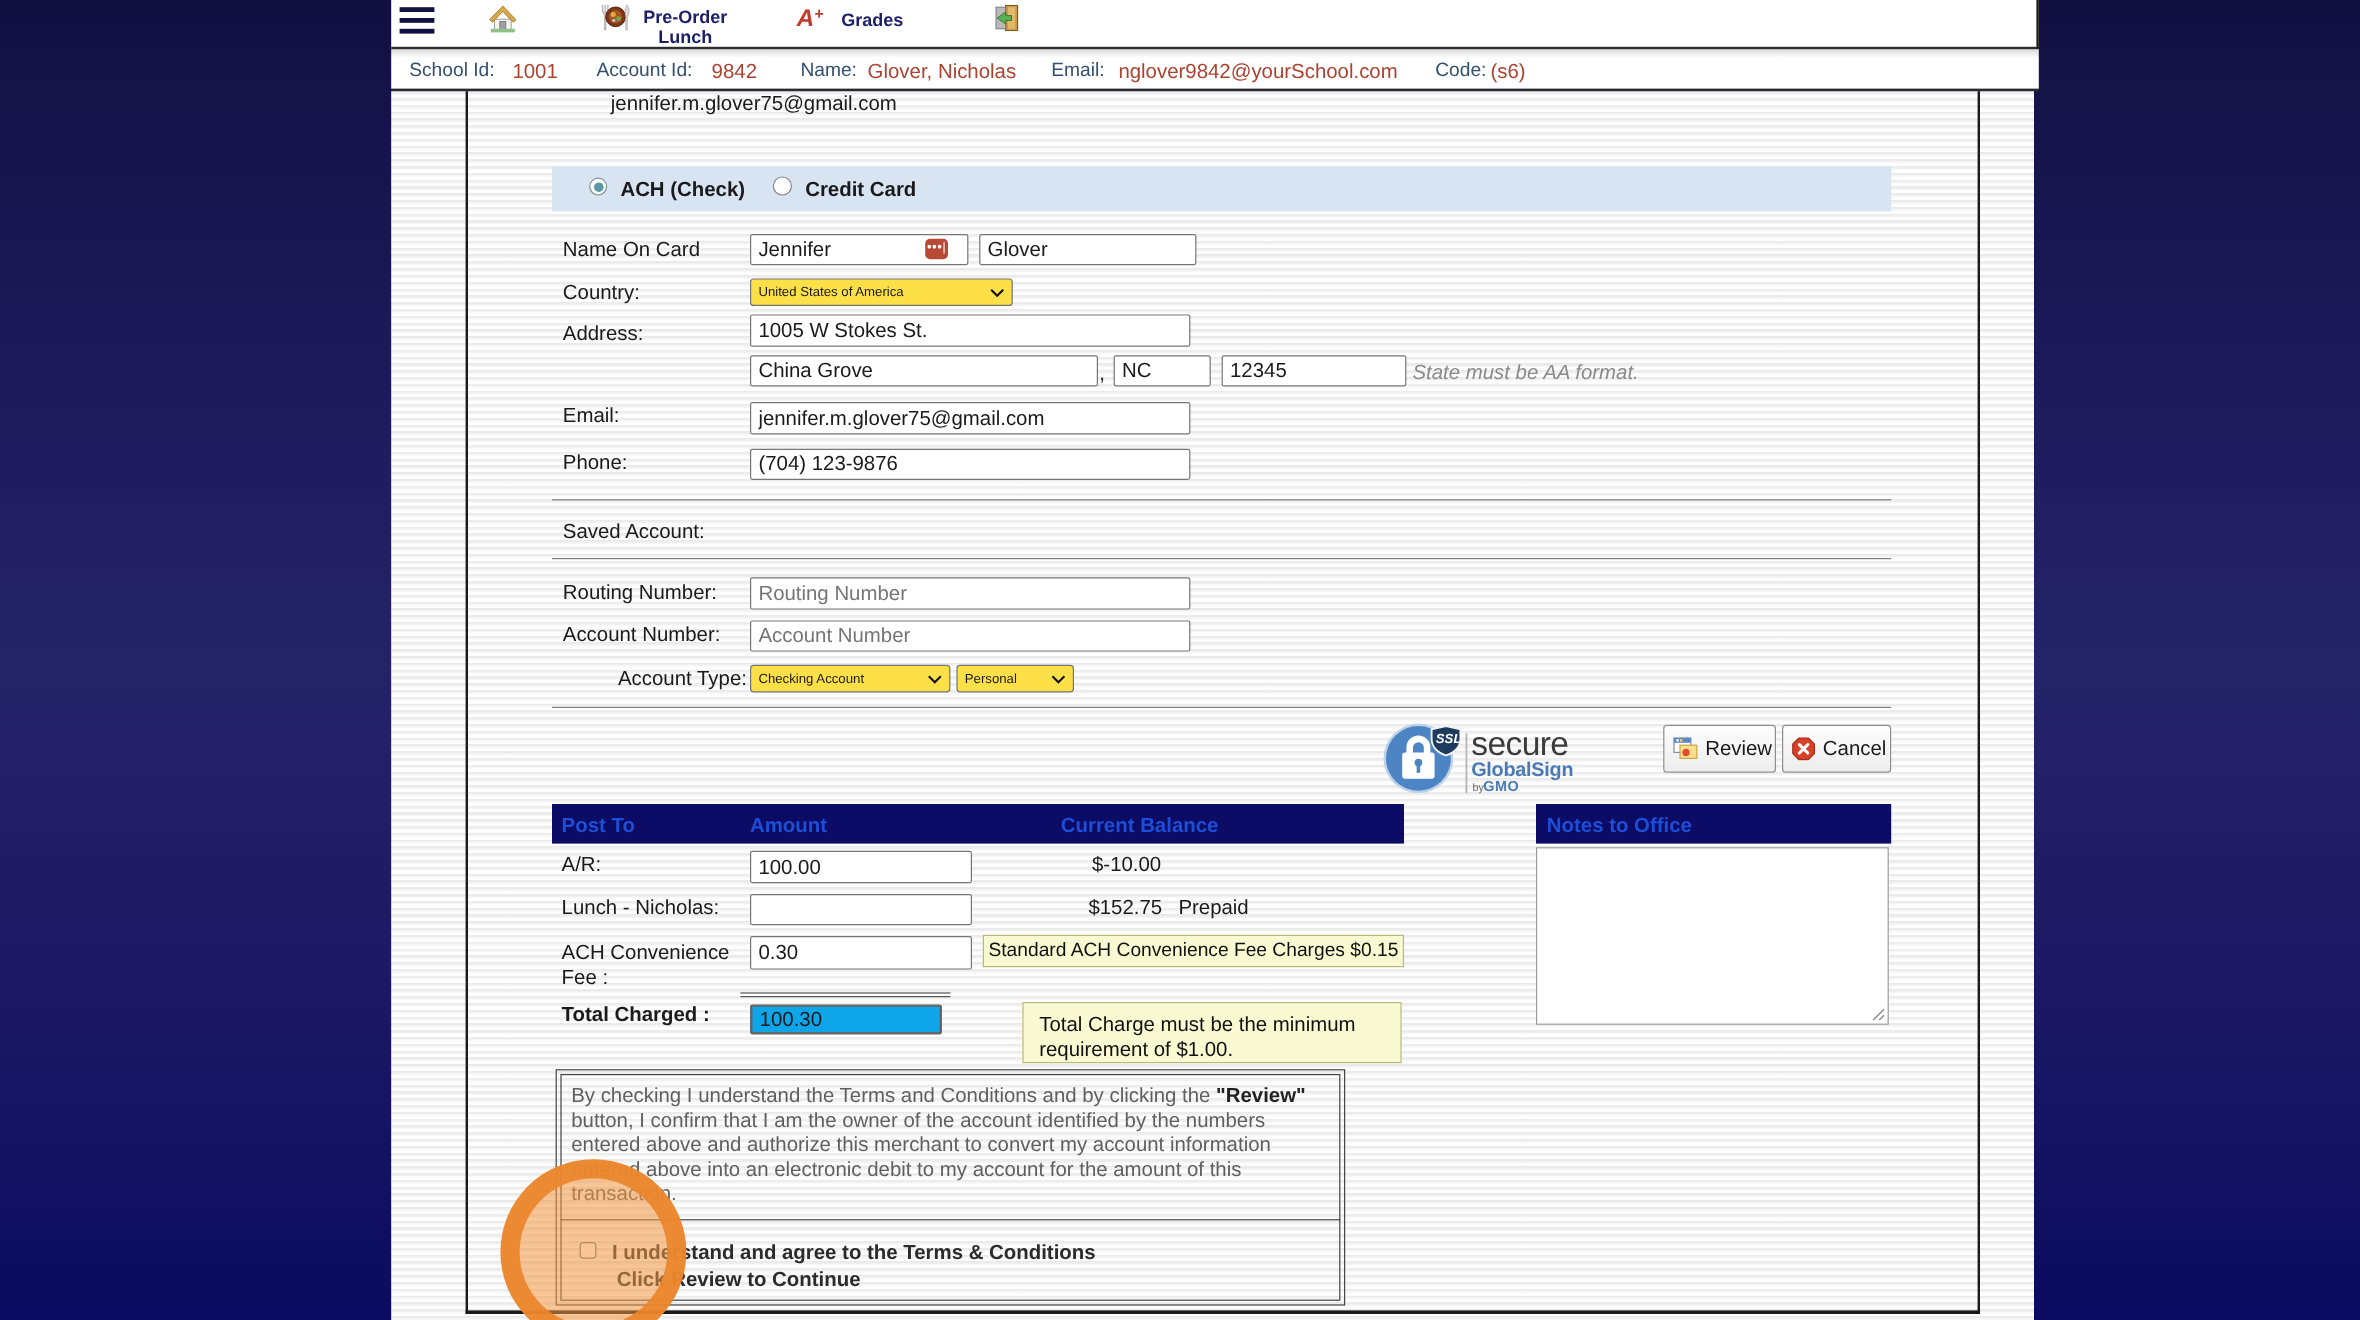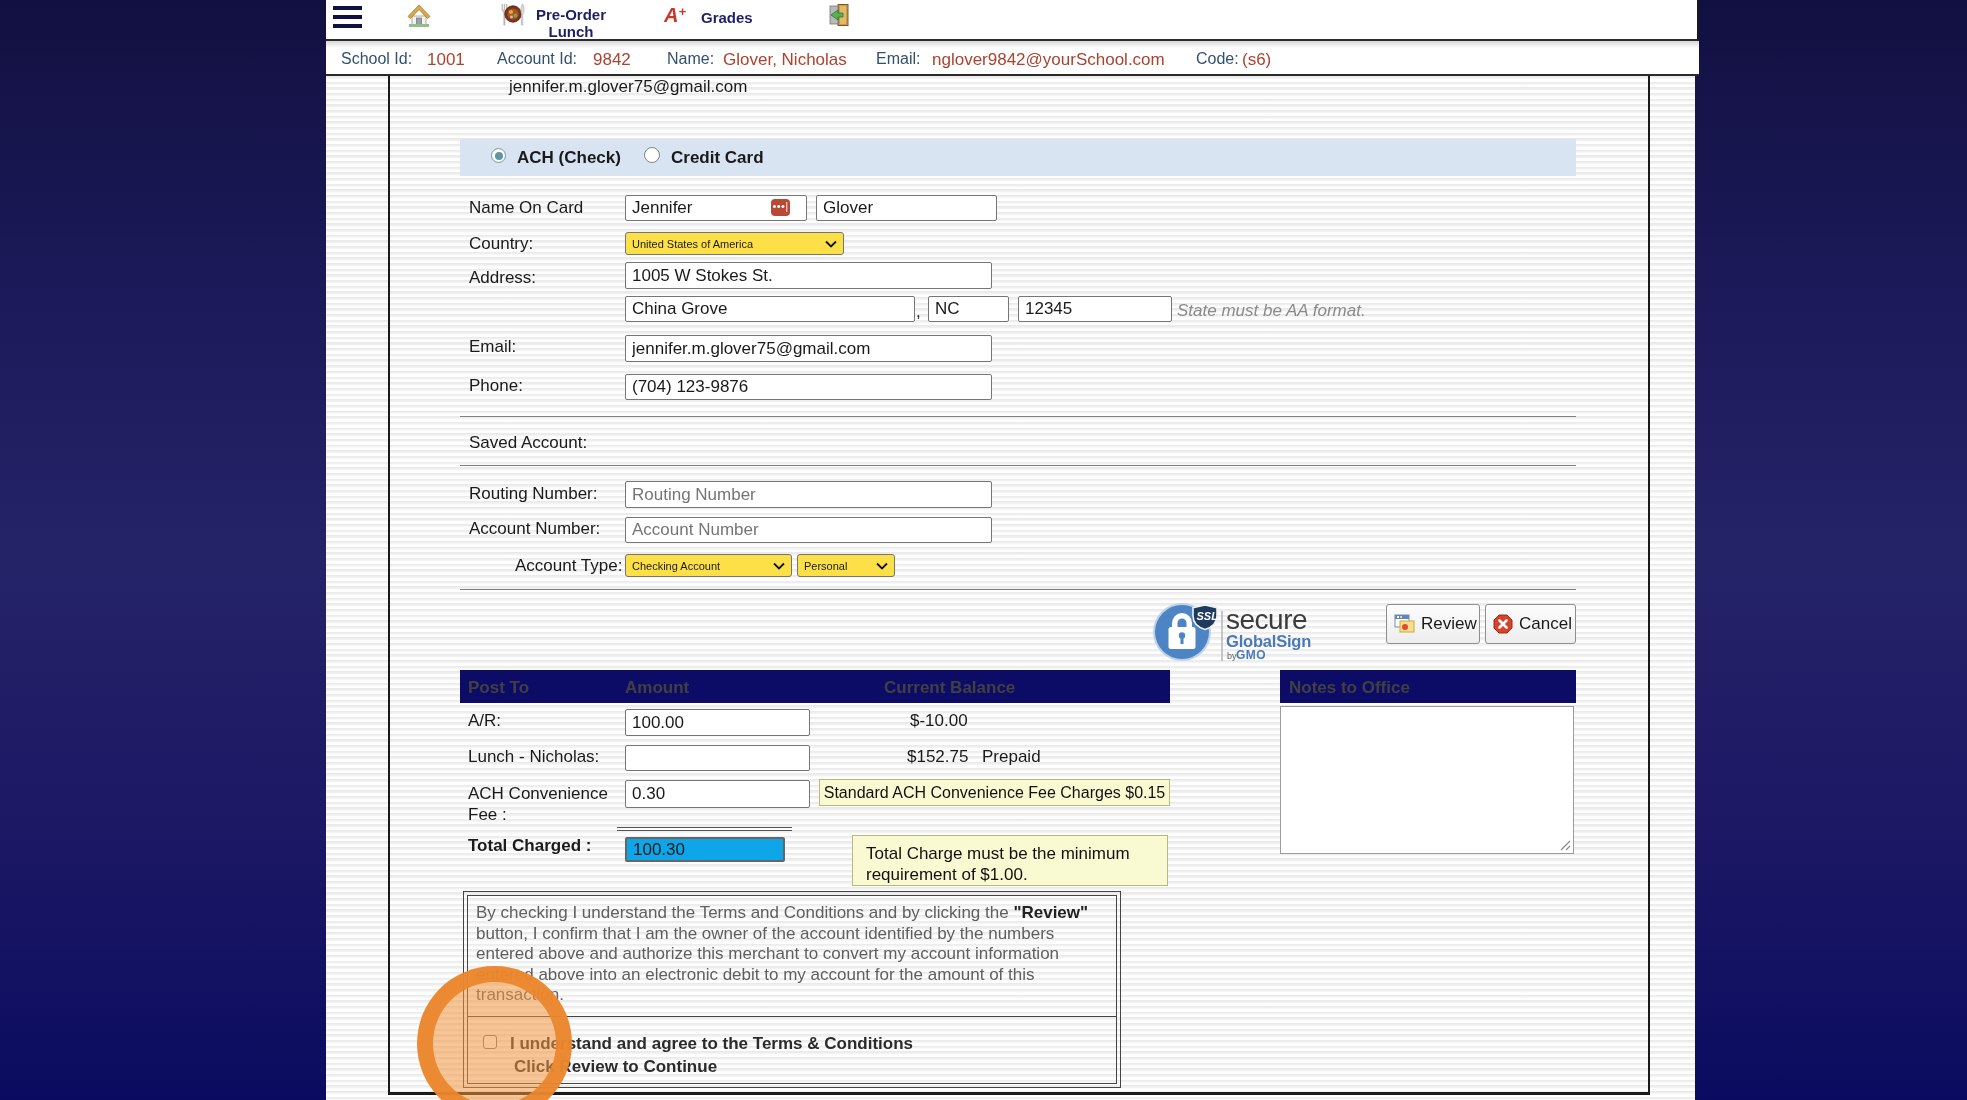--- a/index.html
+++ b/index.html
@@ -31,21 +31,21 @@
 .b2v { color:#ac4230; font-size:17px; }
 
 .t  { font-size:17px; color:#1a1a1a; white-space:nowrap; }
 .tb { font-size:17px; font-weight:bold; color:#1a1a1a; white-space:nowrap; }
 input.ti { font-family:"Liberation Sans",sans-serif; font-size:17px; color:#1a1a1a;
   border:1px solid #767676; background:#fff; padding:0 0 0 6px; border-radius:2px; }
 .sel { background:#fde047; border:1px solid #767676; border-radius:3px; font-size:11px;
   color:#1a1a1a; padding-left:6px; position:absolute; display:flex; align-items:center; }
 .sel svg { position:absolute; right:6px; }
 .hr { height:1px; background:#808080; }
-.navyhdr { background:#0c0c66; color:#404040; font-weight:bold; font-size:17px; }
+.navyhdr { background:#0c0c66; color:#1d4ed8; font-weight:bold; font-size:17px; }
 .yel { background:#fafad2; border:1px solid #b9b97e; font-size:16px; color:#111; }
 </style>
 </head>
 <body>
 <div class="abs" id="nav"></div>
 <div class="abs" id="bar2"></div>
 <div class="abs" id="content"></div>
 <div class="abs frameL"></div>
 <div class="abs frameR"></div>
 <div class="abs frameB"></div>

